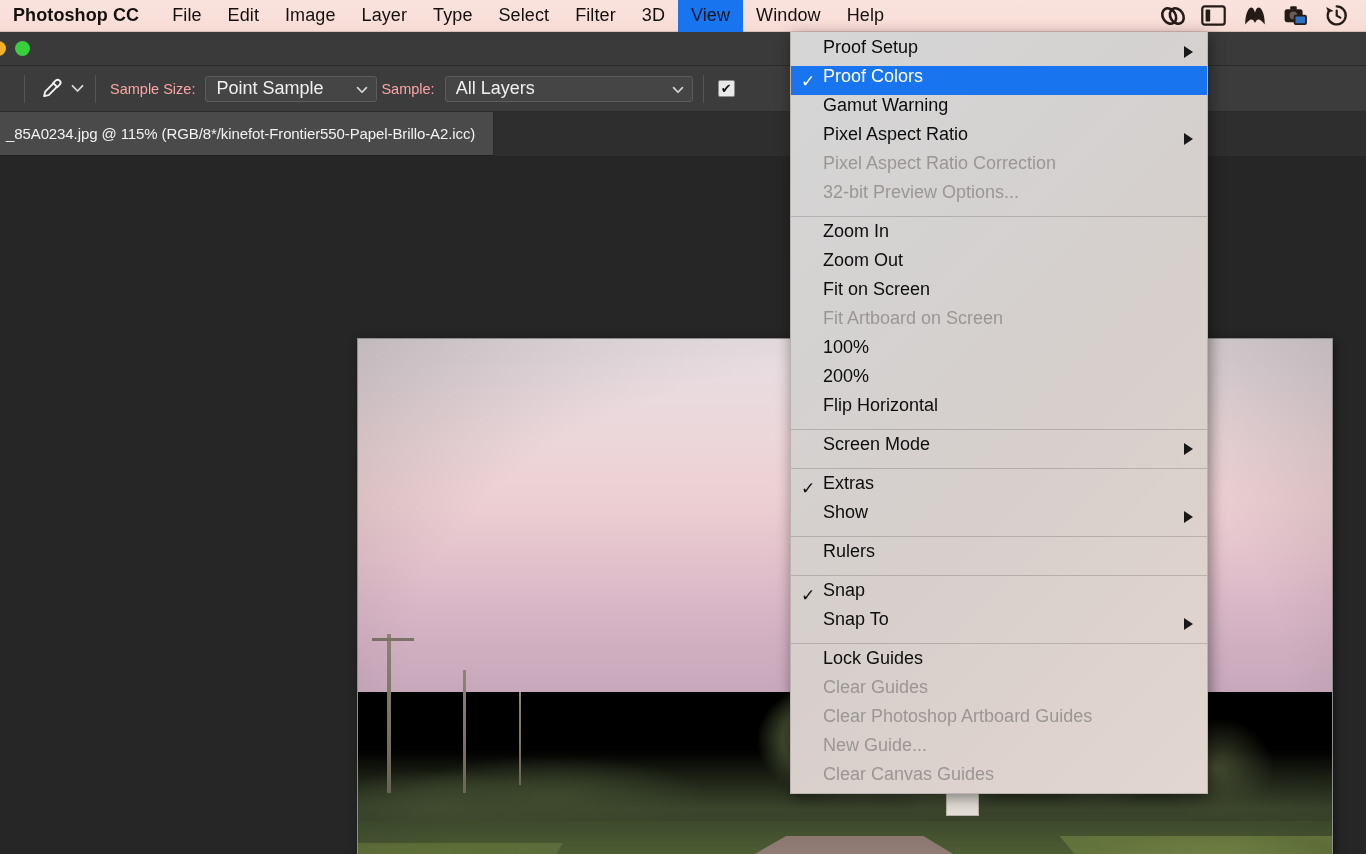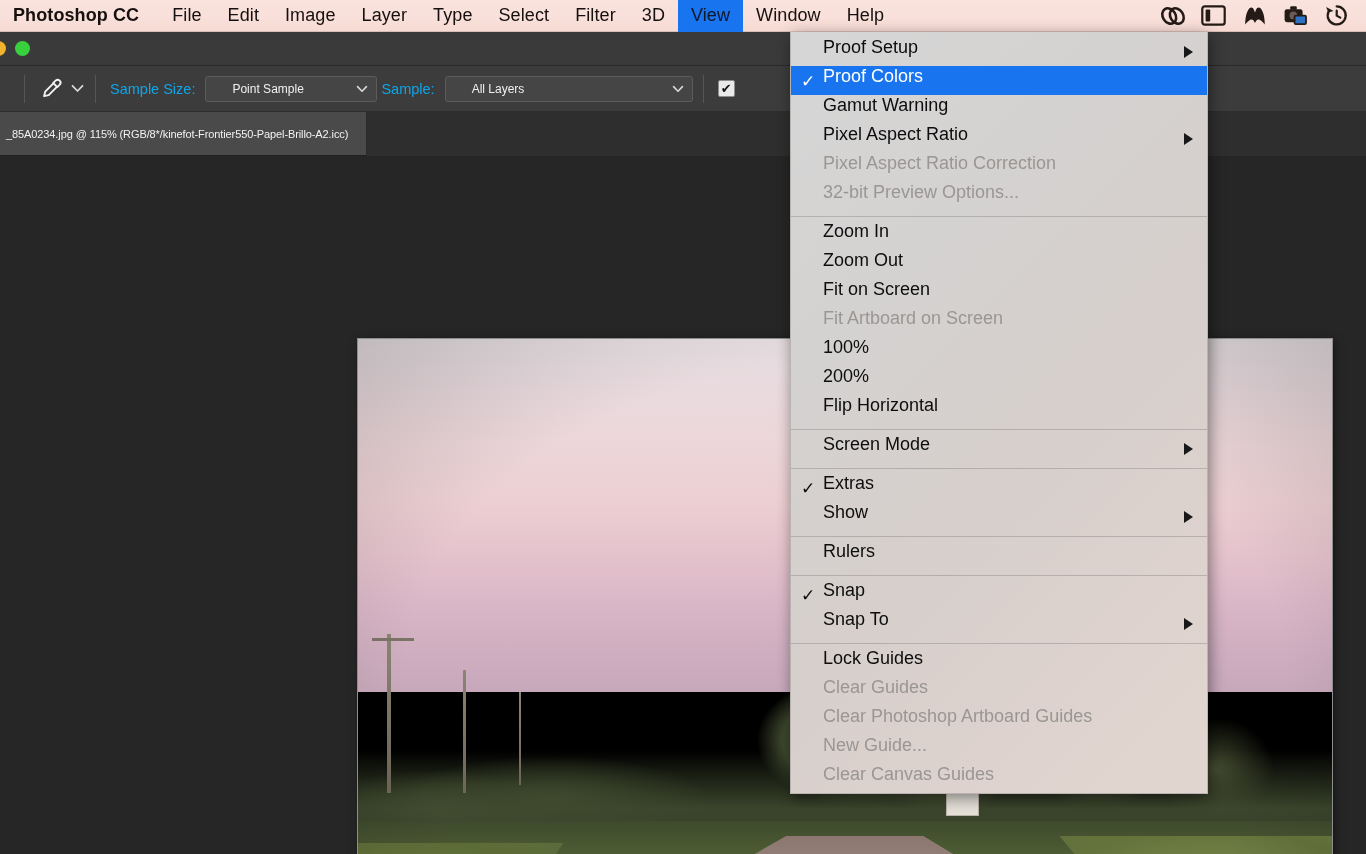--- a/index.html
+++ b/index.html
@@ -49,42 +49,42 @@
 
   
   #optionsbar {
     position: absolute; top: 34px; left: 0; width: 1366px; height: 46px;
     background: #3c3c3c; border-bottom: 1px solid #2c2c2c;
     display: flex; align-items: center; padding-left: 14px; gap: 0px;
   }
   .ob-sep { width: 1px; height: 28px; background: #565656; margin: 0 10px; }
   #tool-eyedropper { width: 34px; height: 30px; display: flex; align-items: center; justify-content: center; }
   .chev { width: 16px; display: flex; align-items: center; justify-content: center; }
-  .ob-label { font-size: 14.5px; color: #0ea5e9; margin: 0 10px 0 4px; white-space: nowrap; }
+  .ob-label { font-size: 14.5px; color: #fca5a5; margin: 0 10px 0 4px; white-space: nowrap; }
   .ob-select {
     height: 26px; background: #454545; border: 1px solid #5c5c5c; border-radius: 3px;
     display: flex; align-items: center; justify-content: space-between;
-    padding: 0 8px 0 26px; color: #f0f0f0; font-size: 12px; white-space: nowrap;
+    padding: 0 8px 0 10px; color: #f0f0f0; font-size: 18px; white-space: nowrap;
   }
   #sel-sample-size { width: 172px; }
   #sel-sample { width: 248px; }
   #show-sampling-ring {
     width: 17px; height: 17px; background: #e9e9e9; border: 1px solid #8d8d8d;
     border-radius: 2px; display: flex; align-items: center; justify-content: center;
     color: #111; font-size: 13px; line-height: 1; margin-left: 4px;
   }
 
   
   #doctabs { position: absolute; top: 80px; left: 0; width: 1366px; height: 44px; background: #2e2e2e; }
   #doc-tab {
     position: absolute; top: 0; left: 0; height: 44px;
     background: #4a4a4a; border-right: 1px solid #2a2a2a; border-bottom: 1px solid #1f1f1f;
     display: flex; align-items: center; padding: 0 18px 0 6px;
   }
-  #doc-tab-title { font-size: 11px; color: #f2f2f2; white-space: nowrap; letter-spacing: -.1px; }
+  #doc-tab-title { font-size: 15px; color: #f2f2f2; white-space: nowrap; letter-spacing: -.1px; }
 
   
   #workspace { position: absolute; top: 124px; left: 0; width: 1366px; height: 698px; background: #262626; overflow: hidden; }
   #canvas-frame {
     position: absolute; left: 358px; top: 183px; width: 974px; height: 720px;
     box-shadow: 0 0 0 1px #8e8e8e, 2px 2px 9px rgba(0,0,0,.55);
     background: #000; overflow: hidden;
   }
   #photo { position: absolute; inset: 0; }
 

